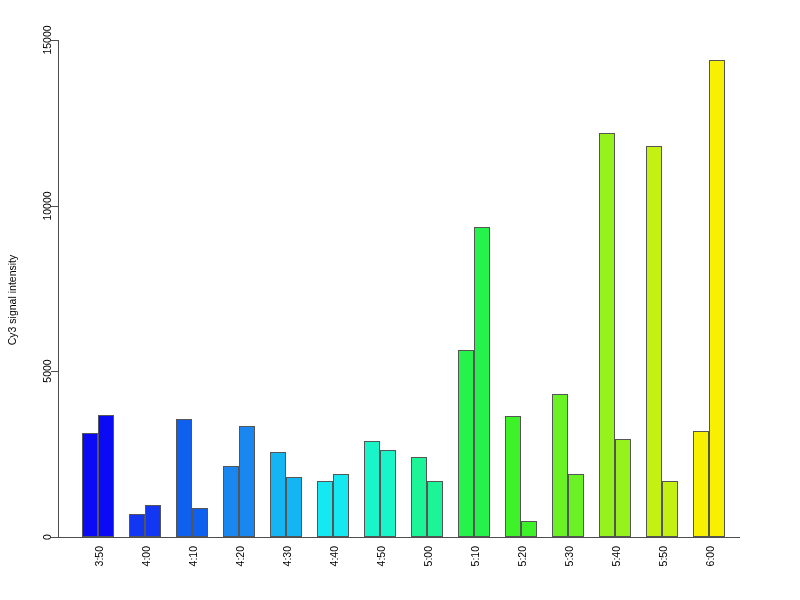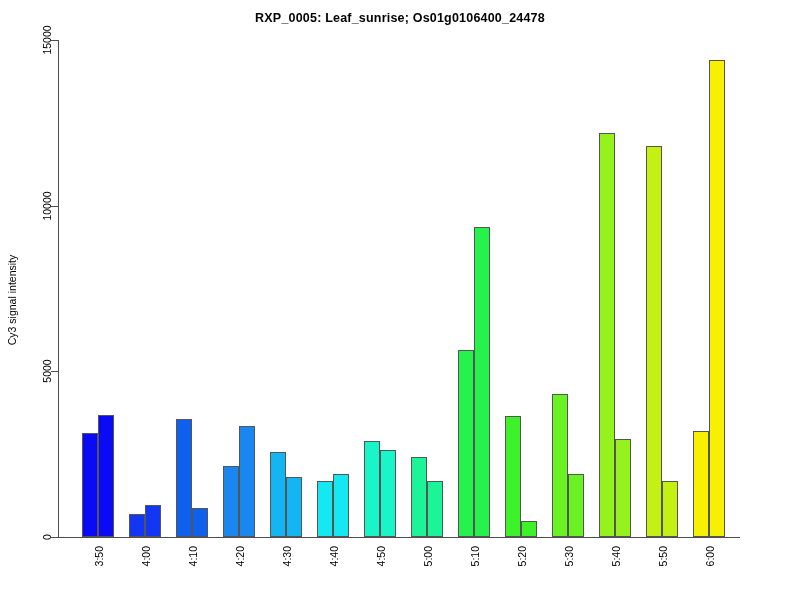--- a/index.html
+++ b/index.html
@@ -38,21 +38,20 @@
   }
 
   .bar{position:absolute;bottom:0;border:1px solid #555555;box-sizing:border-box;}
   .bar-group{position:absolute;bottom:0;top:0;}
 </style>
 </head>
 <body>
 
 <div id="chart-root">
 
-  <div id="chart-title">RXP_0005: Leaf_sunrise; Os01g0106400_24478</div>
 
   <div id="y-axis-title">Cy3 signal intensity</div>
 
   <div id="y-axis-line"></div>
   <div id="x-axis-line"></div>
 
   <div id="y-ticks">
       <div class="y-tick" style="top: 537px;"></div>
       <div class="y-tick-label" style="top: 537px; right: 747px; transform: translateY(-50%) rotate(180deg);">0</div>
       <div class="y-tick" style="top: 371.333px;"></div>

